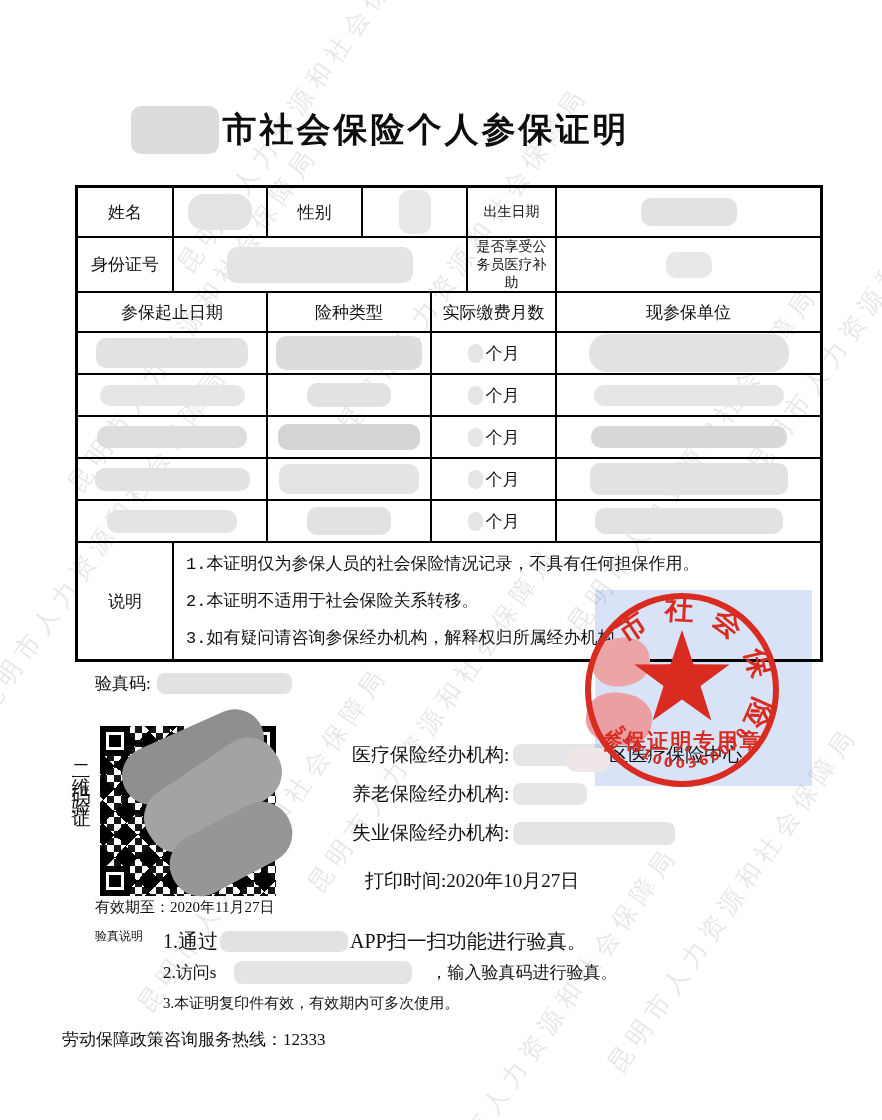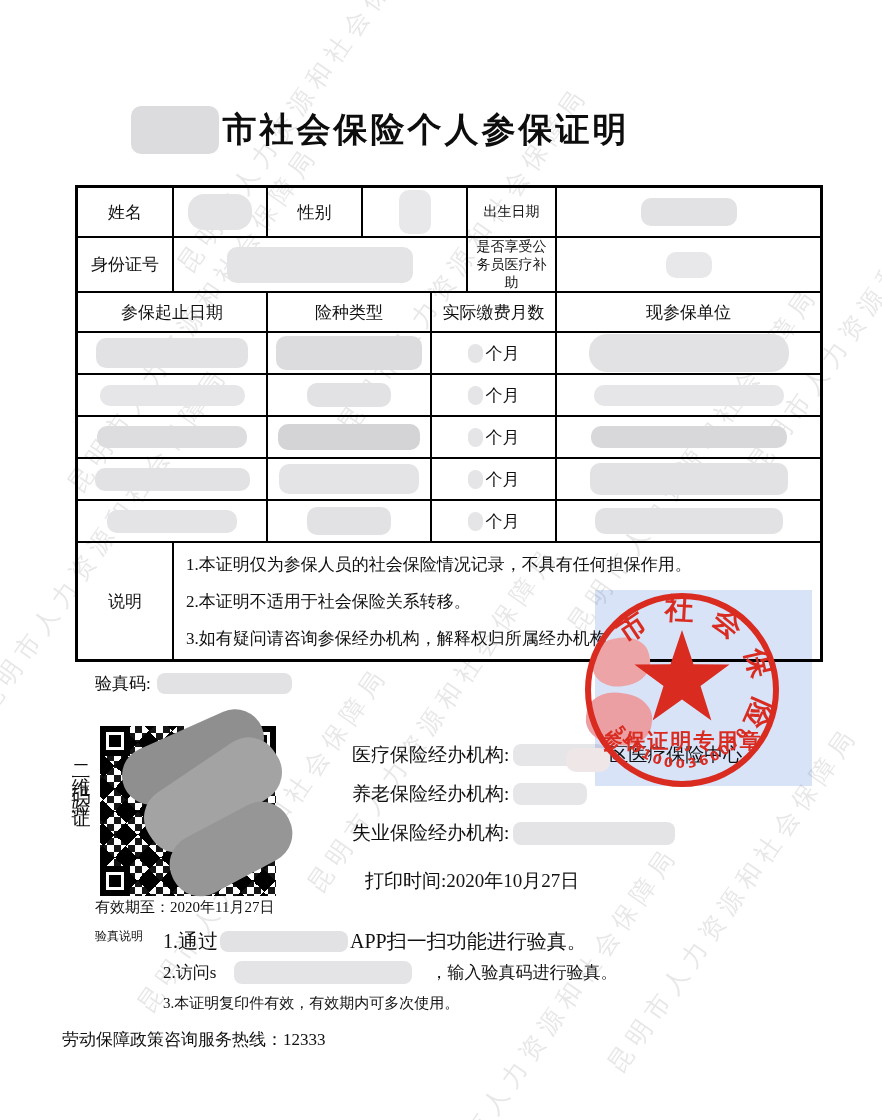--- a/index.html
+++ b/index.html
@@ -12,21 +12,21 @@
   #title-row{position:absolute;left:0;top:106px;width:760px;display:flex;justify-content:center;
              align-items:center;gap:4px;z-index:2;}
   #title-row h1{font-size:34px;font-weight:700;letter-spacing:3px;margin:0;color:#0d0d0d;}
   
   .blob{background:#e4e4e7;border-radius:10px;}
   .iblob{display:inline-block;background:#e5e5e8;border-radius:8px;vertical-align:middle;}
   
   #cert-table{position:absolute;left:75px;top:185px;width:742px;z-index:2;
               display:grid;grid-template-columns:96px 94px 95px 69px 36px 89px 263px;
               grid-template-rows:50px 55px 40px 42px 42px 42px 42px 42px 116px;
-              border:3px solid #000;box-sizing:content-box;}
+              border:3px solid #000;box-sizing:content-box;font-family:Liberation Mono, monospace;}
   .cell{border-right:2px solid #000;border-bottom:2px solid #000;display:flex;
         align-items:center;justify-content:center;font-size:17px;position:relative;}
   .cell.nr{border-right:none;} .cell.nb{border-bottom:none;}
   .sp2{grid-column:span 2;} .sp4{grid-column:span 4;} .sp6{grid-column:span 6;}
   .small-lbl{font-size:14px;text-align:center;line-height:18px;padding:0 4px;}
   .month-cell{gap:3px;}
   .notes-cell{flex-direction:column;align-items:flex-start;justify-content:center;
               padding-left:12px;font-size:17px;line-height:37px;}
   
   .ft{position:absolute;z-index:2;display:flex;align-items:center;}

